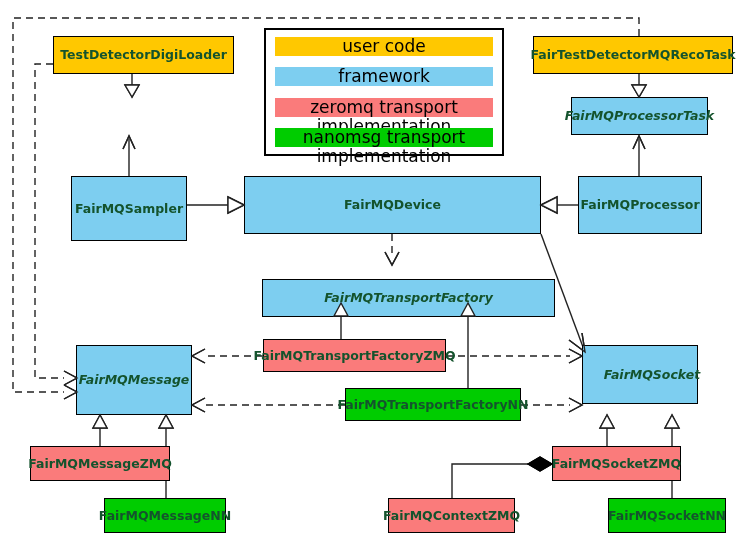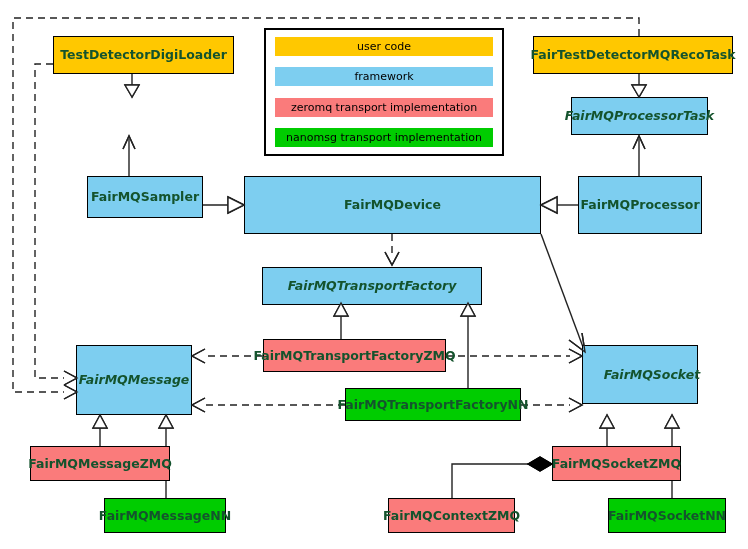--- a/index.html
+++ b/index.html
@@ -34,21 +34,21 @@
     position:absolute;
     left:264px;top:28px;width:240px;height:128px;
     background:#ffffff;border:2px solid #000;
     box-sizing:border-box;
     padding:7px 9px;
     display:flex;flex-direction:column;justify-content:space-between;
     z-index:6;
   }
   .legend-row{
     height:19px;line-height:19px;
-    font-size:11px;font-weight:normal;color:#000;
+    font-size:17px;font-weight:normal;color:#000;
     text-align:center;
   }
 
   
   #wires{position:absolute;left:0;top:0;width:748px;height:549px;z-index:2;}
   #wires-top{position:absolute;left:0;top:0;width:748px;height:549px;z-index:7;pointer-events:none;}
   .solid{stroke:#222;stroke-width:1.4;fill:none;}
   .dash{stroke:#222;stroke-width:1.4;fill:none;stroke-dasharray:7 5;}
   .tri{fill:#ffffff;stroke:#222;stroke-width:1.4;}
   .diamond{fill:#000000;stroke:#000;stroke-width:1.2;}
@@ -192,31 +192,31 @@
   <div id="legend">
     <div class="legend-row" style="background:#FFC800">user code</div>
     <div class="legend-row" style="background:#7DCEF0">framework</div>
     <div class="legend-row" style="background:#FA7B7B">zeromq transport implementation</div>
     <div class="legend-row" style="background:#00CC00">nanomsg transport implementation</div>
   </div>
 
   <div class="node c-user" style="left:53px;top:36px;width:181px;height:38px;">TestDetectorDigiLoader</div>
 
 
-  <div class="node c-framework" style="left:71px;top:176px;width:116px;height:42px;margin-left:16px;">FairMQSampler</div>
+  <div class="node c-framework" style="left:71px;top:176px;width:116px;height:65px;">FairMQSampler</div>
 
   <div class="node c-framework" style="left:244px;top:176px;width:297px;height:58px;">FairMQDevice</div>
 
   <div class="node c-user" style="left:533px;top:36px;width:200px;height:38px;">FairTestDetectorMQRecoTask</div>
 
   <div class="node c-framework abstract" style="left:571px;top:97px;width:137px;height:38px;">FairMQProcessorTask</div>
 
   <div class="node c-framework" style="left:578px;top:176px;width:124px;height:58px;">FairMQProcessor</div>
 
-  <div class="node c-framework abstract" style="left:262px;top:267px;width:220px;height:38px;">FairMQTransportFactory</div>
+  <div class="node c-framework abstract" style="left:262px;top:279px;width:293px;height:38px;">FairMQTransportFactory</div>
 
   <div class="node c-zmq" style="left:263px;top:339px;width:183px;height:33px;">FairMQTransportFactoryZMQ</div>
 
   <div class="node c-nn" style="left:345px;top:388px;width:176px;height:33px;">FairMQTransportFactoryNN</div>
 
   <div class="node c-framework abstract" style="left:76px;top:345px;width:116px;height:70px;">FairMQMessage</div>
 
   <div class="node c-framework abstract" style="left:582px;top:345px;width:116px;height:59px;padding-left:24px;">FairMQSocket</div>
 
   <div class="node c-zmq" style="left:30px;top:446px;width:140px;height:35px;">FairMQMessageZMQ</div>

